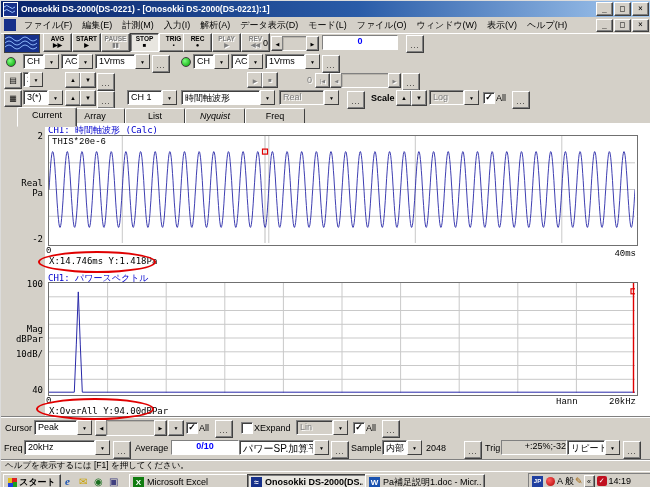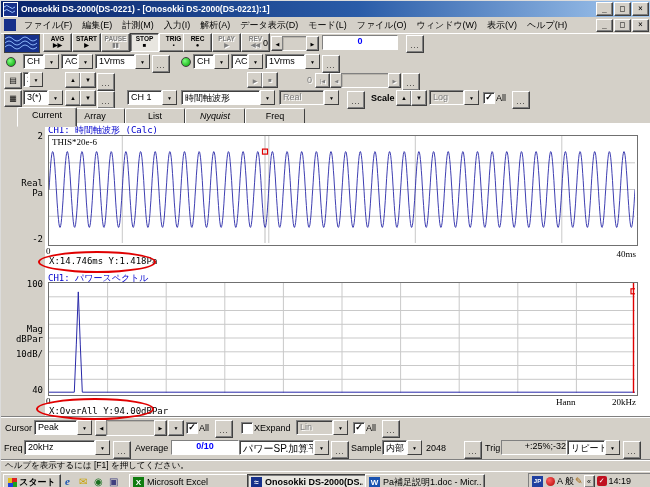--- a/index.html
+++ b/index.html
@@ -1,20 +1,20 @@
 <!DOCTYPE html>
 <html><head>
 <meta charset="utf-8">
 <style>
   html,body{margin:0;padding:0;background:#808080}
   #screen{position:relative;width:650px;height:487px;background:#d4d0c8;
     font-family:"Liberation Sans",sans-serif;font-size:9px;color:#000;overflow:hidden;
     border:1px solid;border-color:#dcdcdc #404040 #404040 #dcdcdc}
   .abs{position:absolute}
-  .m{font-family:Liberation Serif, serif;font-size:9px}
+  .m{font-family:Liberation Mono, monospace;font-size:9px}
   .raised{background:#d4d0c8;border:1px solid;border-color:#fff #404040 #404040 #fff;box-shadow:inset -1px -1px 0 #808080}
   .sunken{border:1px solid;border-color:#808080 #fff #fff #808080}
   .btn{display:flex;align-items:center;justify-content:center;cursor:default}
   .pressed{border-color:#404040 #fff #fff #404040;box-shadow:inset 1px 1px 0 #808080;background:#e8e6e0}
   .dis{color:#808080;text-shadow:1px 1px 0 #fff}
   
   #titlebar{left:0;top:0;width:650px;height:16px;background:linear-gradient(to right,#0a246a,#2a5ca8 55%,#a6caf0);display:flex;align-items:center}
   #titlebar .t{color:#fff;font-weight:bold;font-size:8.5px;margin-left:3px;white-space:nowrap}
   .winbtn{width:15px;height:12px;font-size:8px;line-height:10px;font-family:"DejaVu Sans Mono",monospace}
   

